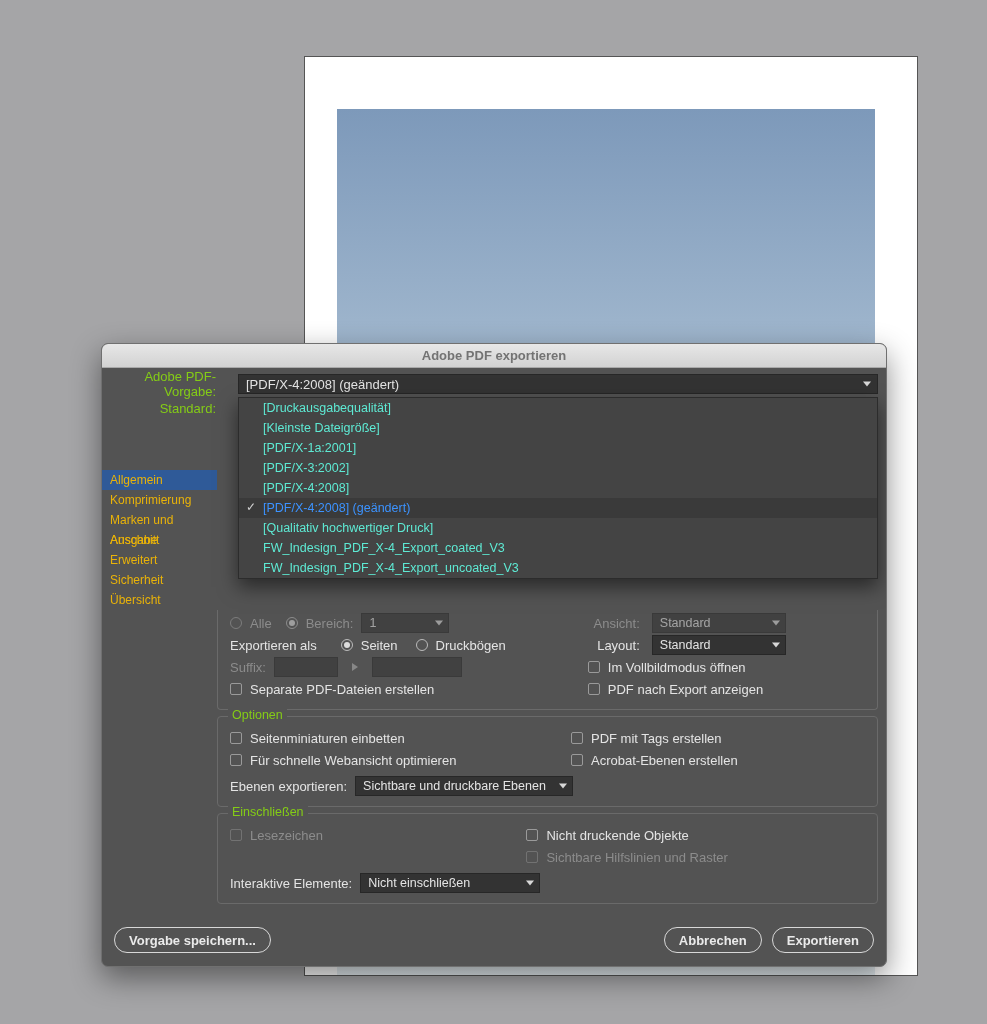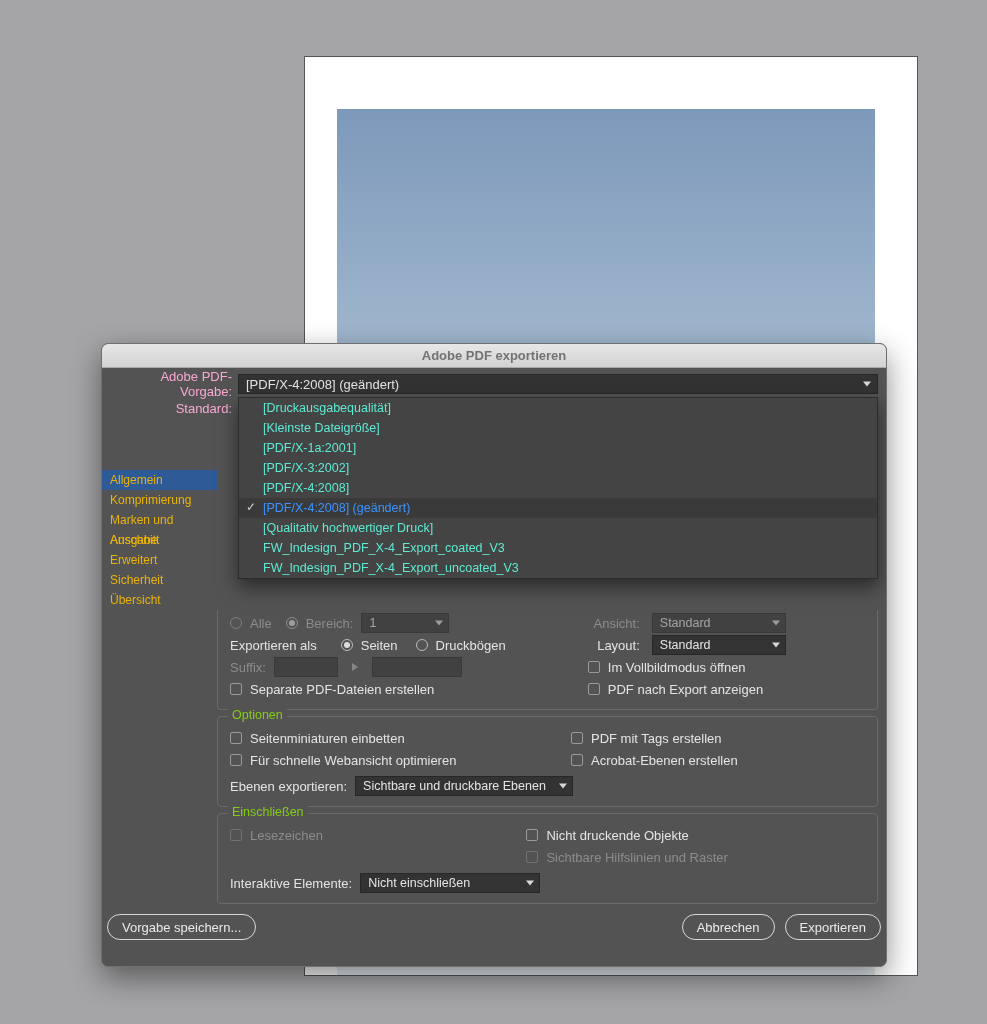--- a/index.html
+++ b/index.html
@@ -45,21 +45,21 @@
   background: linear-gradient(#e7e7e7, #d2d2d2);
   color: #737373;
   font-weight: 600;
   text-align: center;
   line-height: 24px;
   font-size: 13px;
   border-bottom: 1px solid #a9a9a9;
 }
 .header-rows { padding: 4px 8px 0 8px; position: relative; }
 .hrow { display: flex; align-items: center; height: 24px; position: relative; }
-.hlabel { width: 128px; text-align: right; padding-right: 6px; color: #f9a8d4; }
+.hlabel { width: 128px; text-align: right; padding-right: 22px; color: #84cc16; }
 .preset-select {
   flex: 1;
   height: 20px;
   background: #333;
   border: 1px solid #272727;
   color: #e4e4e4;
   display: flex;
   align-items: center;
   padding: 0 18px 0 7px;
   position: relative;
@@ -131,22 +131,23 @@
 .textf.disabled { opacity:.55; }
 .disabled-text { color:#8c8c8c; }
 
 .cols { display:flex; gap:44px; }
 .col { flex:1; }
 
 .r-lbl { display:inline-block; width:112px; text-align:right; padding-right:4px; }
 
 .footer {
   height: 52px;
-  display:flex; align-items:flex-start;
-  padding: 0 5px;
+  display:flex; align-items:center;
+  padding: 0 12px;
+  font-weight: bold;
 }
 .btn {
   height: 26px;
   padding: 0 14px;
   border: 1px solid #d8d8d8;
   border-radius: 13px;
   background: transparent;
   color: #eaeaea;
   font-size: 13px;
   display:inline-flex; align-items:center;

